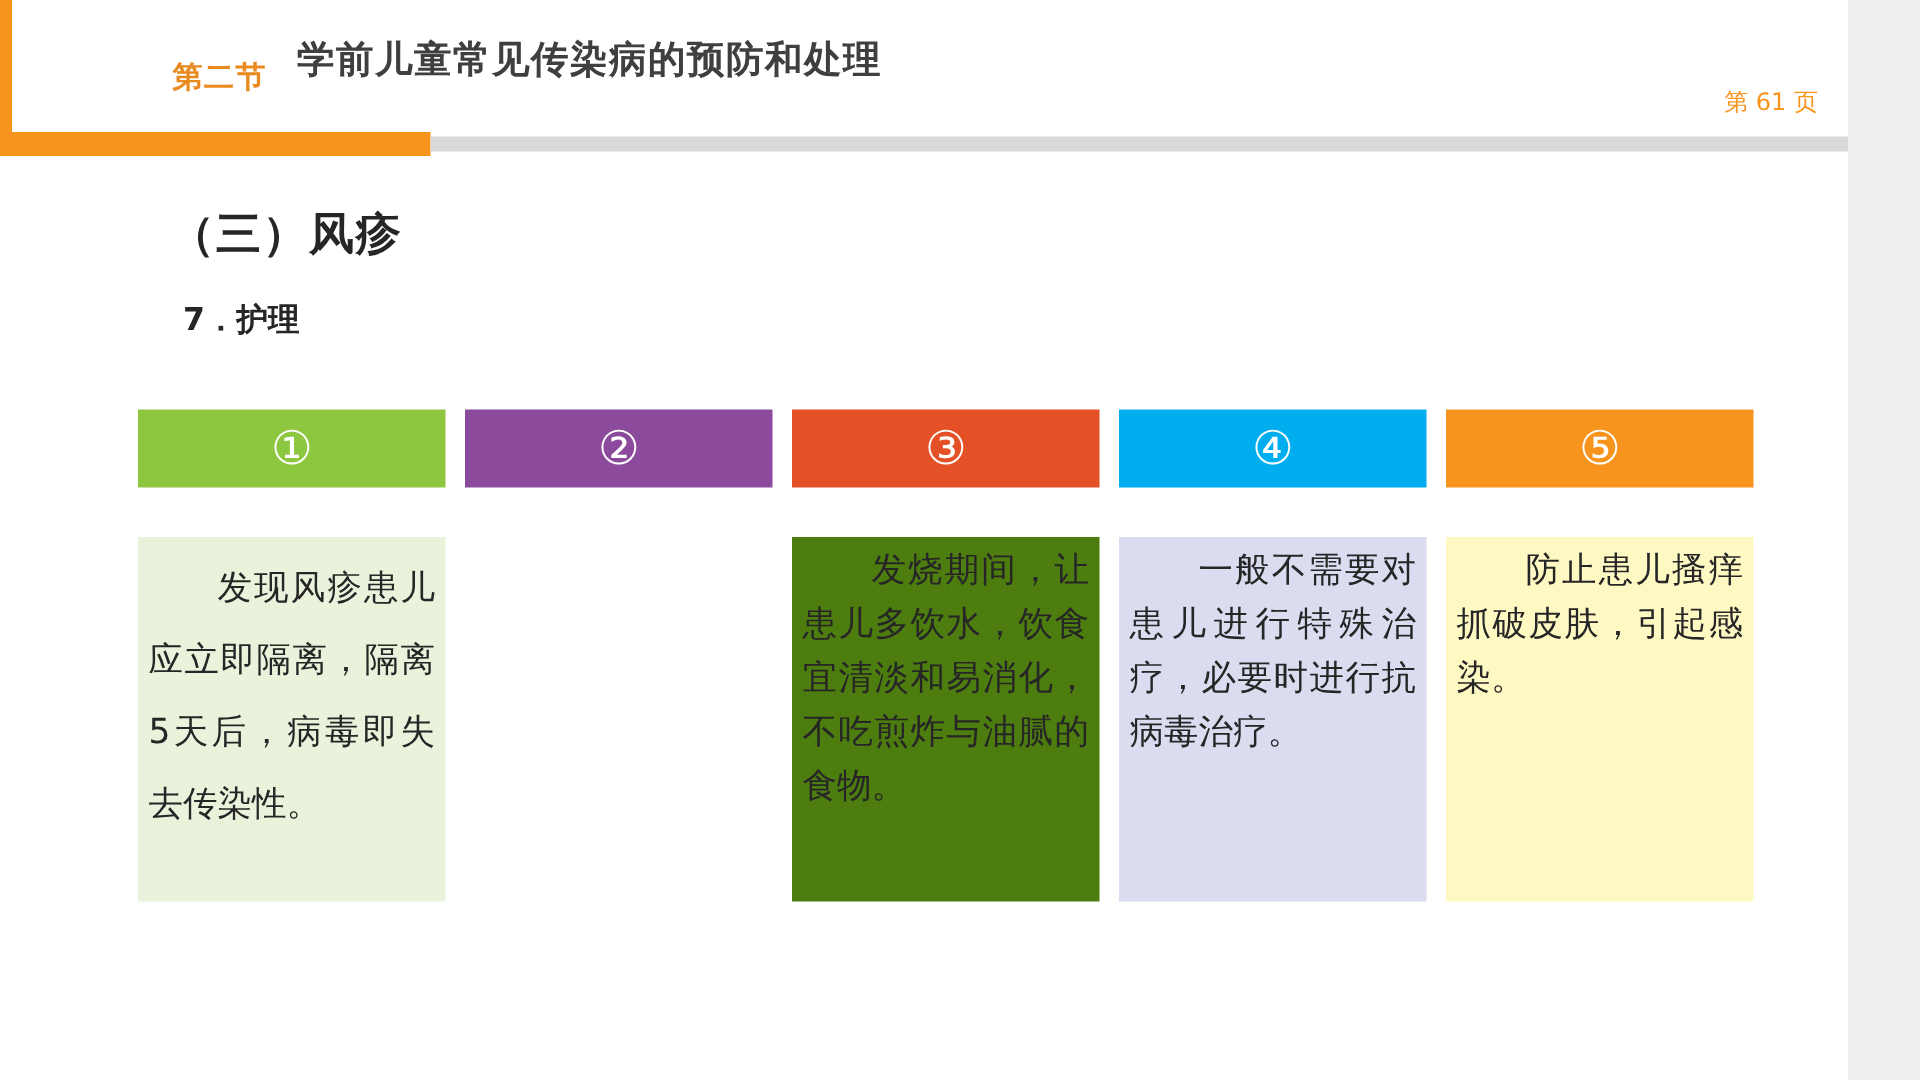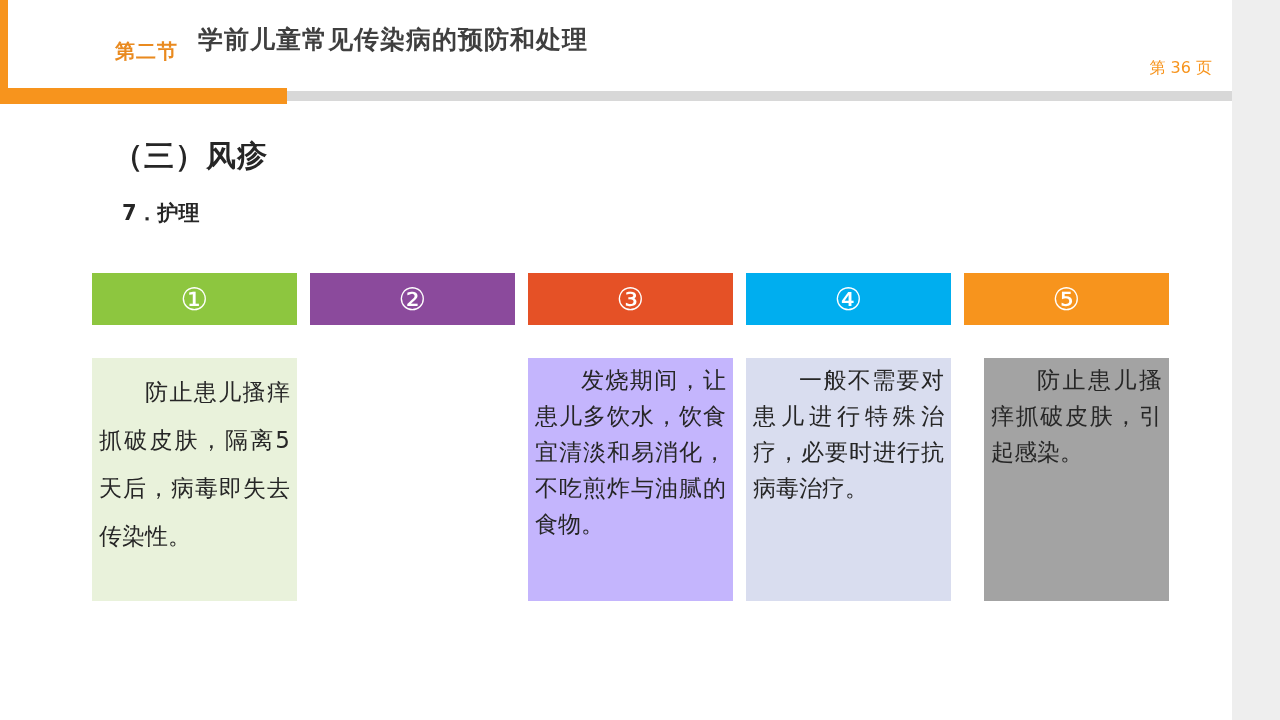--- a/index.html
+++ b/index.html
@@ -111,59 +111,59 @@
 <body>
 
 <div class="slide">
 
   <div class="left-accent"></div>
 
   <div class="section-label">第二节</div>
 
   <div class="slide-title">学前儿童常见传染病的预防和处理</div>
 
-  <div class="page-number">第 36 页</div>
+  <div class="page-number">第 61 页</div>
 
   <div class="divider-orange"></div>
   <div class="divider-gray"></div>
 
   <div class="content-heading">（三）风疹</div>
 
   <div class="content-subheading">7．护理</div>
 
   <div class="cards">
 
     <div class="card">
       <div class="card-header" style="background-color: rgb(141, 198, 63);">
         <span class="card-number">①</span>
       </div>
-      <div class="card-body" style="background-color: rgb(233, 242, 219);">防止患儿搔痒抓破皮肤，隔离5天后，病毒即失去传染性。</div>
+      <div class="card-body" style="background-color: rgb(233, 242, 219);">发现风疹患儿应立即隔离，隔离5天后，病毒即失去传染性。</div>
     </div>
 
     <div class="card">
       <div class="card-header" style="background-color: rgb(139, 74, 156);">
         <span class="card-number">②</span>
       </div>
     </div>
 
     <div class="card">
       <div class="card-header" style="background-color: rgb(229, 81, 38);">
         <span class="card-number">③</span>
       </div>
-      <div class="card-body" style="background-color: #c4b5fd;">发烧期间，让患儿多饮水，饮食宜清淡和易消化，不吃煎炸与油腻的食物。</div>
+      <div class="card-body" style="background-color: #4d7c0f; font-family: Liberation Serif, serif;">发烧期间，让患儿多饮水，饮食宜清淡和易消化，不吃煎炸与油腻的食物。</div>
     </div>
 
     <div class="card">
       <div class="card-header" style="background-color: rgb(0, 174, 239);">
         <span class="card-number">④</span>
       </div>
       <div class="card-body" style="background-color: rgb(217, 221, 239);">一般不需要对患儿进行特殊治疗，必要时进行抗病毒治疗。</div>
     </div>
 
     <div class="card">
       <div class="card-header" style="background-color: rgb(247, 148, 29);">
         <span class="card-number">⑤</span>
       </div>
-      <div class="card-body" style="background-color: #a3a3a3; margin-left: 20px;">防止患儿搔痒抓破皮肤，引起感染。</div>
+      <div class="card-body" style="background-color: #fef9c3;">防止患儿搔痒抓破皮肤，引起感染。</div>
     </div>
 
   </div>
 </div>
 
 </body></html>

